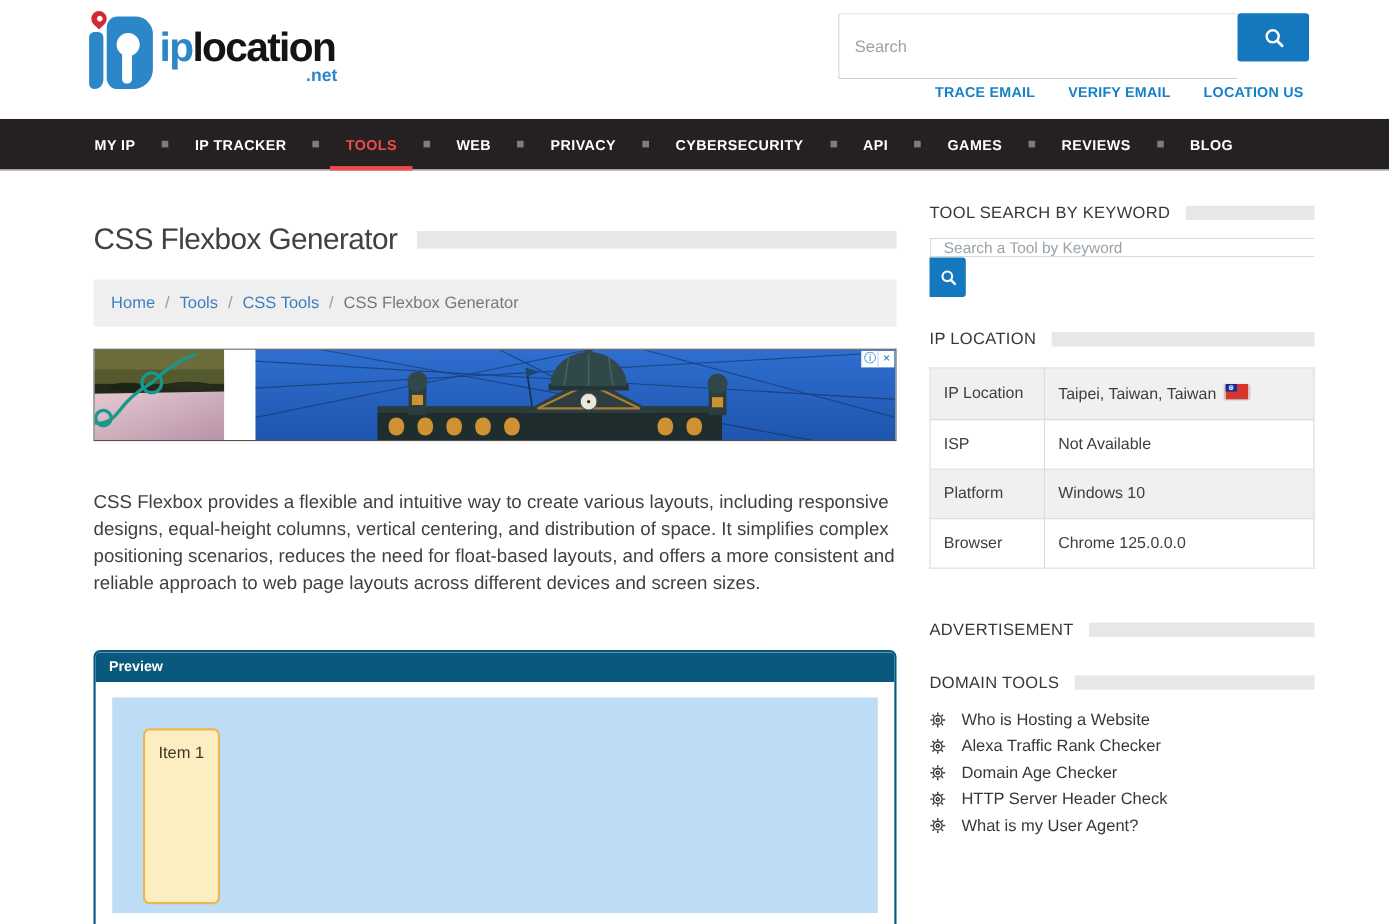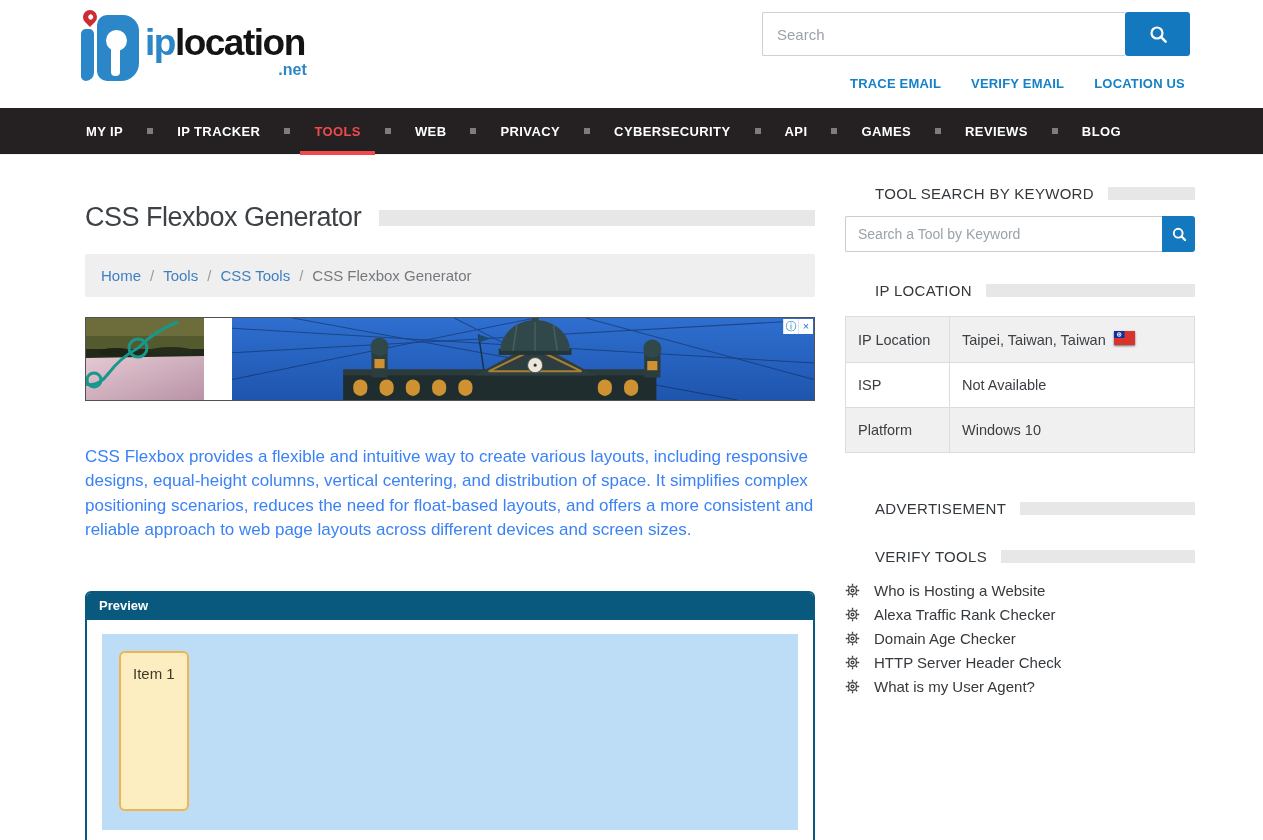--- a/index.html
+++ b/index.html
@@ -23,21 +23,21 @@
   .glyph-p::before { content:""; position:absolute; left:9px; top:15px; width:21px; height:21px;
          background:#fff; border-radius:50%; }
   .glyph-p::after { content:""; position:absolute; left:14px; top:30px; width:9px; height:31px;
          background:#fff; border-radius:0 0 4px 4px; }
   .logo-text { position:relative; margin-left:2px; margin-top:16px; font-weight:bold;
          font-size:37px; letter-spacing:-1.5px; line-height:1; }
   .lt-ip { color:#2b87c8; }
   .lt-loc { color:#141414; }
   .lt-tld { position:absolute; right:-2px; bottom:-17px; color:#2b87c8; font-size:16px; letter-spacing:0;text-align:center; }
   .searchwrap { position:absolute; right:73px; top:12px; display:flex; }
-  .searchwrap input { width:363px; height:44px; border:1px solid #cfcfcf; border-right:none;
+  .searchwrap input { width:363px; height:60px; border:1px solid #cfcfcf; border-right:none;
          border-radius:2px 0 0 2px; padding:0 14px; font-size:15px; color:#555; outline:none;
          font-family:"Liberation Sans", sans-serif; }
   .searchwrap input::placeholder { color:#9aa3aa; }
   .search-btn { width:65px; height:44px; background:#1478be; border:none; border-radius:3px;
          cursor:pointer; display:flex; align-items:center; justify-content:center; }
   .top-links { position:absolute; right:78px; top:76px; display:flex; gap:30px; }
   .top-links a { color:#1581c6; font-size:13px; font-weight:bold; text-decoration:none; letter-spacing:.2px; }
   
   .mainnav { height:47px; background:#252122; display:flex; align-items:center;
          padding-left:86px; column-gap:24px; border-bottom:1px solid #f3f3f3; }
@@ -65,36 +65,36 @@
   .ad-left { width:118px; flex:none; }
   .ad-gap { width:28px; flex:none; background:#fff; }
   .ad-right { flex:1; position:relative; overflow:hidden; display:block; }
   .ad-right svg { display:block; width:100%; height:100%; }
   .ad-text { position:absolute; right:16px; top:50%; transform:translateY(-50%); color:#fff;
          font-size:23px; letter-spacing:5px; white-space:nowrap; text-shadow:0 0 4px rgba(0,30,80,.5); }
   .ad-ctl { position:absolute; top:1px; right:1px; display:flex; }
   .ad-ctl span { width:15px; height:15px; background:#fff; color:#1878be; font-size:11px;
          line-height:15px; text-align:center; cursor:pointer; border-left:1px solid #d7e3ee; }
   
-  .desc { margin:44px 0 0; font-size:17px; line-height:1.43; color:#3b82f6; }
+  .desc { margin:44px 0 0; font-size:17px; line-height:1.43; color:#404040; }
   
   .preview-panel { margin-top:49px; border:2px solid #09587d; border-radius:6px; overflow:hidden; }
   .preview-header { background:#09587d; color:#fff; font-weight:bold; font-size:13px; padding:5px 12px 7px; }
   .preview-body { padding:14px 15px; background:#fff; }
-  .flex-container { background:#bddcf5; height:196px; padding:17px; }
+  .flex-container { background:#bddcf5; height:196px; padding:28px; }
   .flex-item { width:70px; height:160px; background:#fdeec2; border:2px solid #f0b552; border-radius:6px;
          font-size:15px; color:#3f3a28; padding:12px 0 0 12px; }
   
-  .side-heading { display:flex; align-items:center; font-size:15px; color:#33383d; letter-spacing:.3px;margin-left:30px; }
+  .side-heading { display:flex; align-items:center; font-size:15px; color:#33383d; letter-spacing:.3px; }
   .side-heading .bar { flex:1; height:13px; background:#e7e7e7; margin-left:14px; }
   .sh-toolsearch { margin-top:30px; }
   .sh-iploc { margin-top:30px; }
   .sh-ad { margin-top:47px; }
   .sh-domain { margin-top:31px; }
-  .tool-search { margin-top:14px; display:flex; }
+  .tool-search { margin-top:14px; display:flex;flex-direction:column; }
   .tool-search input { flex:1; height:36px; border:1px solid #ccc; border-right:none; padding:0 12px;
          font-size:14px; color:#555; outline:none; border-radius:2px 0 0 2px;
          font-family:"Liberation Sans", sans-serif; }
   .tool-search input::placeholder { color:#9aa3aa; }
   .tool-search button { width:33px; height:36px; background:#1478be; border:none; border-radius:0 3px 3px 0;
          cursor:pointer; display:flex; align-items:center; justify-content:center; }
   .ip-table { margin-top:17px; width:100%; border-collapse:collapse; font-size:14.5px; color:#3c4045; }
   .ip-table td { border:1px solid #dcdcdc; padding:14px 12px; }
   .ip-table tr:nth-child(odd) { background:#f0f0f0; }
   .ip-table .lbl { width:104px; }
@@ -304,30 +304,34 @@
           </td>
         </tr>
         <tr>
           <td class="lbl">ISP</td>
           <td>Not Available</td>
         </tr>
         <tr>
           <td class="lbl">Platform</td>
           <td>Windows 10</td>
         </tr>
+        <tr>
+          <td class="lbl">Browser</td>
+          <td>Chrome 125.0.0.0</td>
+        </tr>
       </tbody>
     </table>
 
     <div class="side-heading sh-ad">
       <span>ADVERTISEMENT</span>
       <div class="bar"></div>
     </div>
 
     <div class="side-heading sh-domain">
-      <span>VERIFY TOOLS</span>
+      <span>DOMAIN TOOLS</span>
       <div class="bar"></div>
     </div>
     <ul class="tools">
       <li>
           <span class="gear">
             <svg viewBox="0 0 16 16" width="15" height="15">
               <g stroke="#3a3a3a" stroke-width="1.4" fill="none">
                 <circle cx="8" cy="8" r="4.2"></circle>
                 <circle cx="8" cy="8" r="1.5"></circle>
                 <path d="M8 0.8v2.2 M8 13v2.2 M0.8 8h2.2 M13 8h2.2 M2.9 2.9l1.6 1.6 M11.5 11.5l1.6 1.6 M13.1 2.9l-1.6 1.6 M4.5 11.5l-1.6 1.6"></path>

